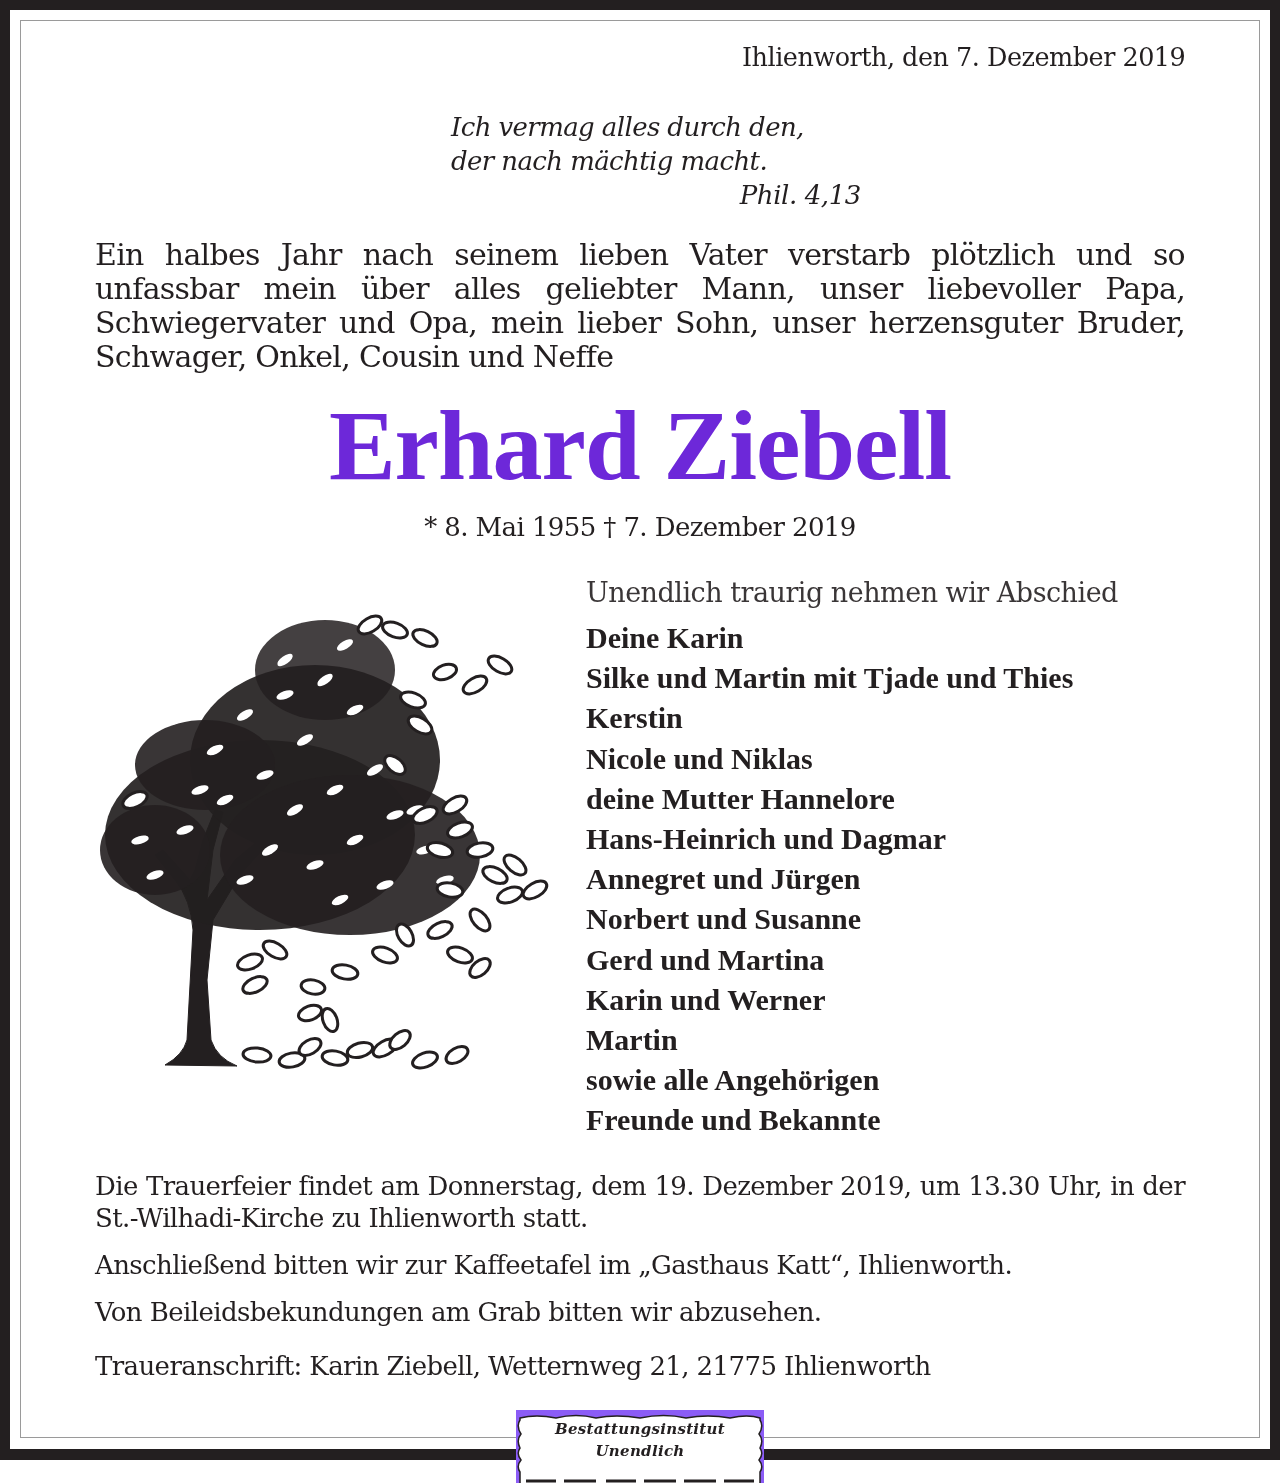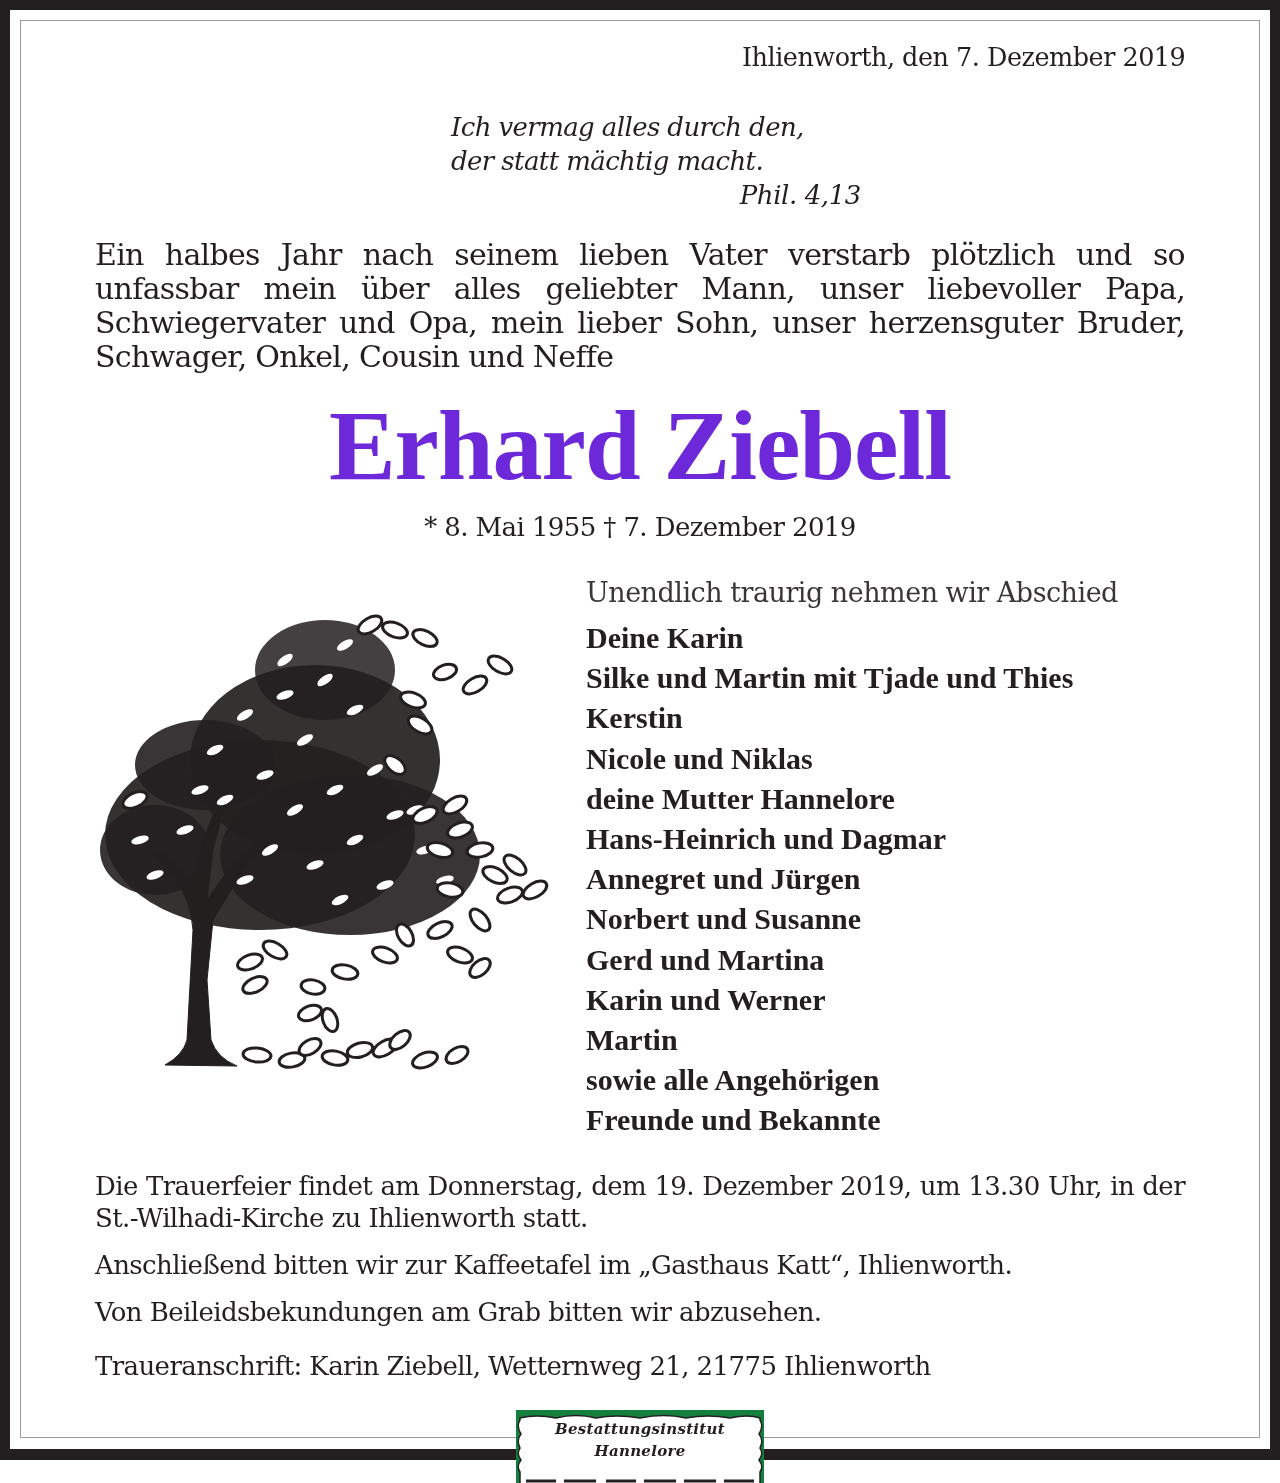--- a/index.html
+++ b/index.html
@@ -158,21 +158,21 @@
     .info-2 { top: 1249px; white-space: nowrap; }
     .info-3 { top: 1296px; white-space: nowrap; }
     .info-4 { top: 1350px; white-space: nowrap; }
 
     .funeral-logo {
       position: absolute;
       left: 516px;
       top: 1410px;
       width: 248px;
       height: 73px;
-      background: #15803d;
+      background: #8b5cf6;
     }
     .funeral-logo svg.edge {
       position: absolute;
       left: 0; top: 0;
       width: 248px; height: 73px;
     }
     .funeral-logo .logo-line {
       position: absolute;
       left: 0;
       width: 248px;
@@ -192,21 +192,21 @@
 
 <div class="frame">
   <div class="frame-inner-line"></div>
 </div>
 <div class="below-frame"></div>
 
 <div class="text place-date">Ihlienworth, den 7. Dezember 2019</div>
 
 <div class="quote">
   <span class="line">Ich vermag alles durch den,</span>
-  <span class="line">der statt mächtig macht.</span>
+  <span class="line">der nach mächtig macht.</span>
   <span class="ref">Phil. 4,13</span>
 </div>
 
 <div class="intro">Ein halbes Jahr nach seinem lieben Vater verstarb plötzlich und so unfassbar mein über alles geliebter Mann, unser liebevoller Papa, Schwiegervater und Opa, mein lieber Sohn, unser herzensguter Bruder, Schwager, Onkel, Cousin und Neffe</div>
 
 <div class="name">Erhard Ziebell</div>
 
 <div class="dates">* 8. Mai 1955 † 7. Dezember 2019</div>
 
 <div class="tree">
@@ -324,14 +324,14 @@
 <div class="info info-4">Traueranschrift: Karin Ziebell, Wetternweg 21, 21775 Ihlienworth</div>
 
 <div class="funeral-logo">
   <svg class="edge" viewBox="0 0 248 73" xmlns="http://www.w3.org/2000/svg">
     <path d="M4 73 L4 62 Q0 56 5 50 Q0 44 4 38 Q0 30 5 24 Q0 16 4 10 L4 8
              Q20 4 40 8 Q60 3 80 8 Q100 4 124 8 Q148 3 170 8 Q192 4 214 8 Q232 4 244 8
              L244 10 Q248 16 243 24 Q248 30 244 38 Q248 44 243 50 Q248 56 244 62 L244 73" fill="#ffffff" stroke="#231f20" stroke-width="1.5"></path>
     <path d="M10 71 L40 71 M48 71 L80 71 M90 71 L120 71 M128 71 L160 71 M168 71 L200 71 M208 71 L238 71" stroke="#231f20" stroke-width="3"></path>
   </svg>
   <div class="logo-line l1">Bestattungsinstitut</div>
-  <div class="logo-line l2">Hannelore</div>
+  <div class="logo-line l2">Unendlich</div>
 </div>
 
 </body></html>

